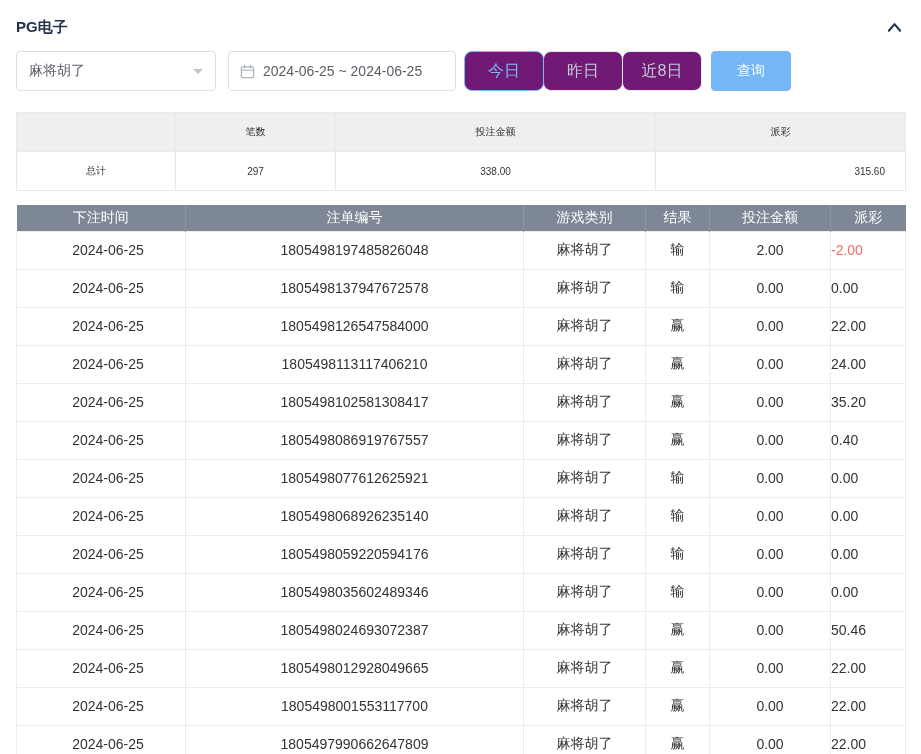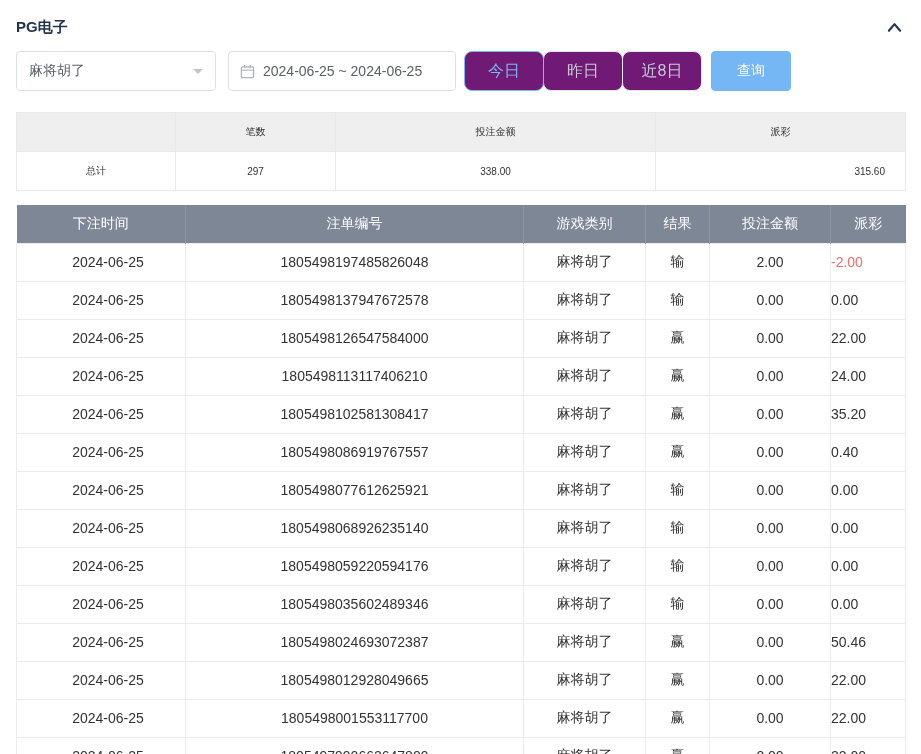--- a/index.html
+++ b/index.html
@@ -36,21 +36,21 @@
   
   table { border-collapse: collapse; table-layout: fixed; width: 889px; }
   .summary { margin-top: 21px; }
   .summary th, .summary td { border: 1px solid #e9e9e9; height: 39px; font-size: 10px;
     color: #333; text-align: center; font-weight: 400; }
   .summary thead th { background: #efefef; }
   .summary td.sum-payout { text-align: right; padding-right: 20px; }
 
   
   .records { margin-top: 14px; }
-  .records thead th { background: #7e8795; color: #fff; height: 38px; font-weight: 400;
+  .records thead th { background: #7e8795; color: #fff; height: 26px; font-weight: 400;
     font-size: 14px; text-align: center; border-right: 1px solid #8d95a2; }
   .records thead th:last-child { border-right: none; }
   .records tbody td { height: 38px; border: 1px solid #ececec; font-size: 14px;
     color: #333; text-align: center; background: #fff; }
   .records td.c-date { text-align: center; padding-left: 14px; margin-left: 32px; }
   .records td.c-pay { text-align: left; padding-right: 20px; }
   .records td.neg { color: #f56c6c; }
 </style>
 </head>
 <body>

